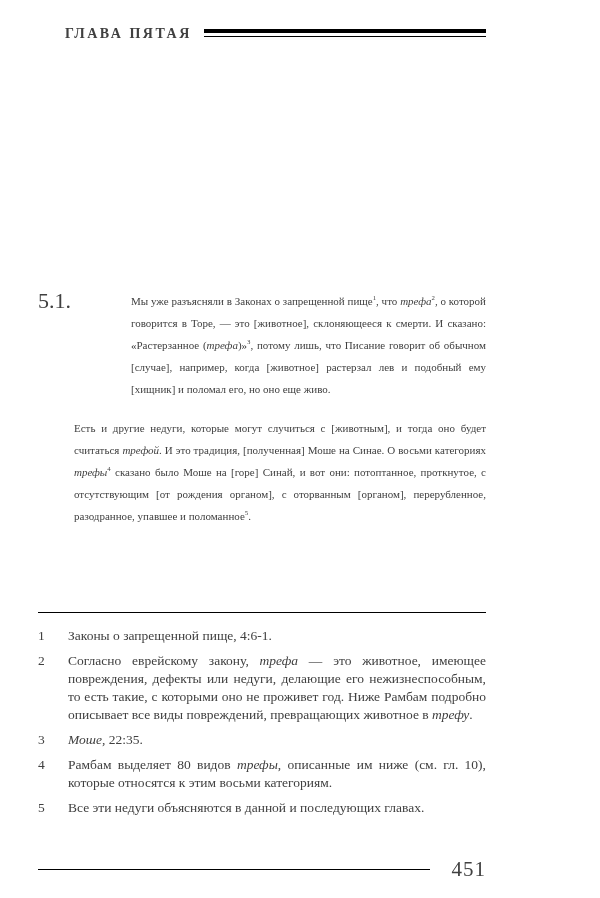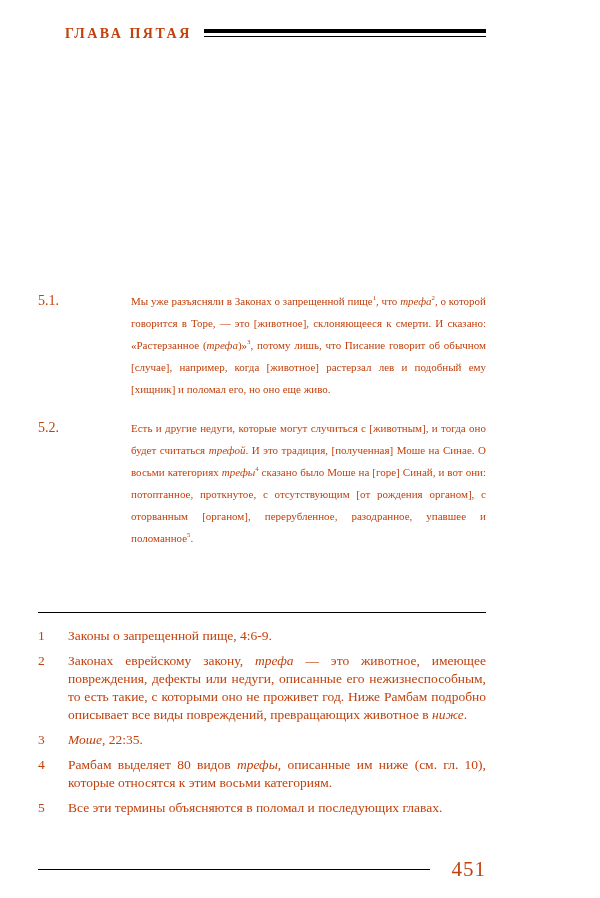--- a/index.html
+++ b/index.html
@@ -5,21 +5,21 @@
   html, body {
     margin: 0;
     padding: 0;
     background: #ffffff;
   }
   .page {
     position: relative;
     width: 524px;
     height: 898px;
     background: #ffffff;
-    color: #c2410c;
+    color: #404040;
     font-family: "Liberation Serif", "DejaVu Serif", serif;
     overflow: hidden;
     box-sizing: border-box;
   }
 
   
   .chapter-header {
     position: absolute;
     top: 26px;
     left: 65px;
@@ -50,21 +50,21 @@
     top: 290px;
     left: 38px;
     right: 38px;
   }
   .para {
     display: flex;
     margin-bottom: 17px;
   }
   .para-num {
     flex: 0 0 57px;
-    font-size: 14px;
+    font-size: 22px;
     line-height: 22px;
   }
   .para-body {
     flex: 1;
     text-align: justify;
     font-size: 11px;
     line-height: 22px;
     margin-left: 36px;
   }
   .para-body em { font-style: italic; }
@@ -131,47 +131,46 @@
     <span class="chapter-title">ГЛАВА ПЯТАЯ</span>
     <span class="header-rule"></span>
   </div>
 
   <div class="body-text" id="paragraphs">
       <div class="para">
         <span class="para-num">5.1.</span>
         <div class="para-body"><span>Мы уже разъясняли в Законах о запрещенной пище</span><sup>1</sup><span>, что </span><em>трефа</em><sup>2</sup><span>, о которой говорится в Торе, — это [животное], склоняющееся к смерти. И сказано: «Растерзанное (</span><em>трефа</em><span>)»</span><sup>3</sup><span>, потому лишь, что Писание говорит об обычном [случае], например, когда [животное] растерзал лев и подобный ему [хищник] и поломал его, но оно еще живо.</span></div>
       </div>
       <div class="para">
-        <span class="para-num">5.2.</span>
         <div class="para-body"><span>Есть и другие недуги, которые могут случиться с [животным], и тогда оно будет считаться </span><em>трефой</em><span>. И это традиция, [полученная] Моше на Синае. О восьми категориях </span><em>трефы</em><sup>4</sup><span> сказано было Моше на [горе] Синай, и вот они: потоптанное, проткнутое, с отсутствующим [от рождения органом], с оторванным [органом], перерубленное, разодранное, упавшее и поломанное</span><sup>5</sup><span>.</span></div>
       </div>
     </div>
 
   <div class="footnotes-block">
     <div class="footnote-sep"></div>
     <div id="footnotes">
         <div class="footnote">
           <span class="footnote-num">1</span>
-          <div class="footnote-body"><span>Законы о запрещенной пище, 4:6-9.</span></div>
+          <div class="footnote-body"><span>Законы о запрещенной пище, 4:6-1.</span></div>
         </div>
         <div class="footnote">
           <span class="footnote-num">2</span>
-          <div class="footnote-body"><span>Законах еврейскому закону, </span><em>трефа</em><span> — это животное, имеющее повреждения, дефекты или недуги, описанные его нежизнеспособным, то есть такие, с которыми оно не проживет год. Ниже Рамбам подробно описывает все виды повреждений, превращающих животное в </span><em>ниже</em><span>.</span></div>
+          <div class="footnote-body"><span>Согласно еврейскому закону, </span><em>трефа</em><span> — это животное, имеющее повреждения, дефекты или недуги, делающие его нежизнеспособным, то есть такие, с которыми оно не проживет год. Ниже Рамбам подробно описывает все виды повреждений, превращающих животное в </span><em>трефу</em><span>.</span></div>
         </div>
         <div class="footnote">
           <span class="footnote-num">3</span>
           <div class="footnote-body"><em>Моше</em><span>, 22:35.</span></div>
         </div>
         <div class="footnote">
           <span class="footnote-num">4</span>
           <div class="footnote-body"><span>Рамбам выделяет 80 видов </span><em>трефы</em><span>, описанные им ниже (см. гл. 10), которые относятся к этим восьми категориям.</span></div>
         </div>
         <div class="footnote">
           <span class="footnote-num">5</span>
-          <div class="footnote-body"><span>Все эти термины объясняются в поломал и последующих главах.</span></div>
+          <div class="footnote-body"><span>Все эти недуги объясняются в данной и последующих главах.</span></div>
         </div>
       </div>
   </div>
 
   <div class="page-footer">
     <span class="footer-rule"></span>
     <span class="page-number">451</span>
   </div>
 
 </div>

